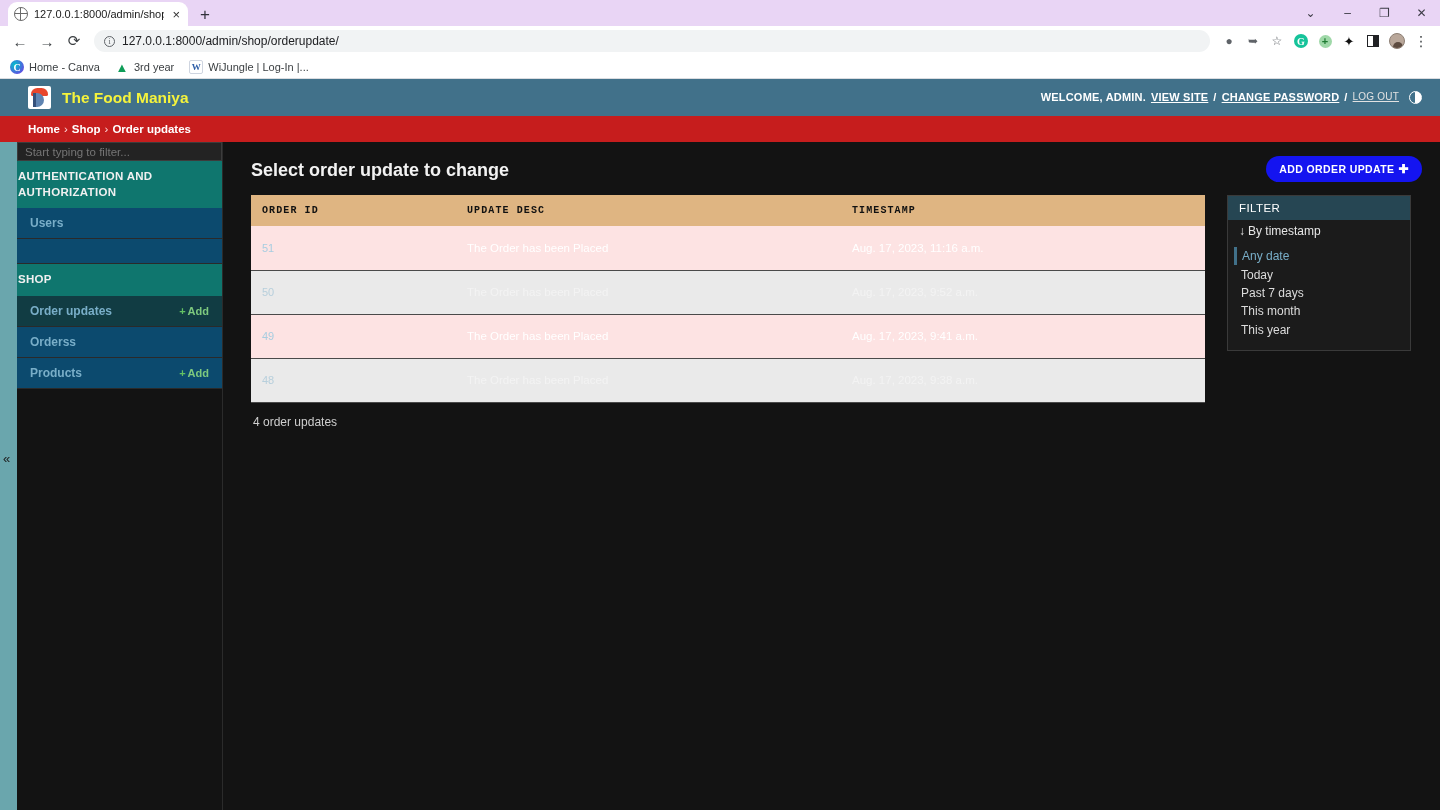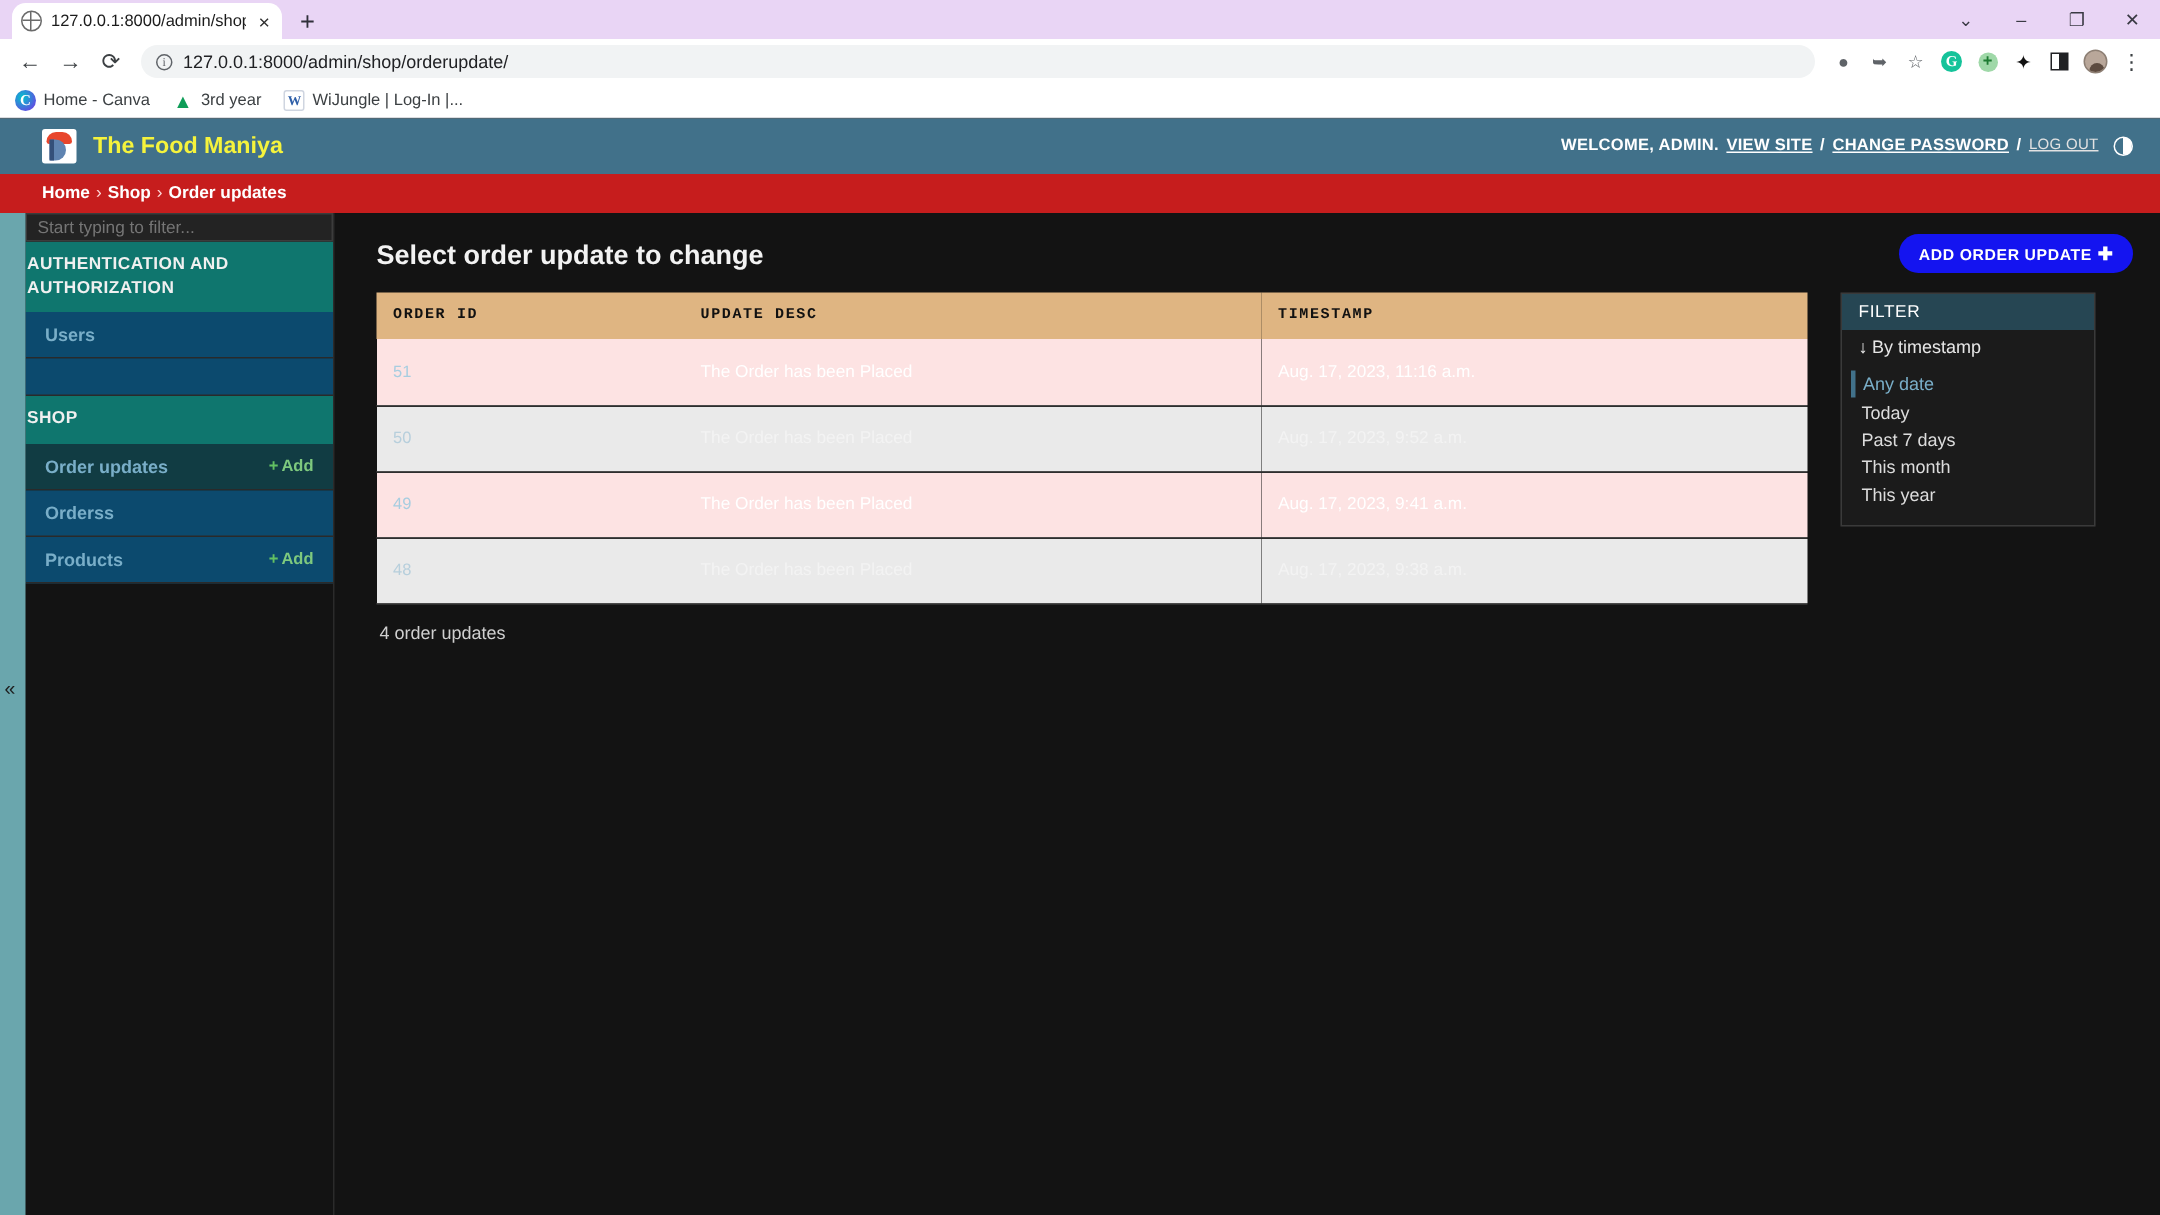--- a/index.html
+++ b/index.html
@@ -402,21 +402,21 @@
   tr.row2 td.col-desc, tr.row2 td.col-ts { color: #f3f3f3; }
 
   .paginator {
     color: #cfcfcf;
     font-size: 12px;
     padding: 12px 2px;
   }
 
   
   .filter-panel {
-    width: 170px;
+    width: 184px;
     flex: 0 0 auto;
     margin-left: 22px;
     background: #1b1b1b;
     border: 1px solid #3a3a3a;
     align-self: flex-start;
   }
   .filter-title {
     background: #264653;
     color: #ffffff;
     font-size: 11.5px;

